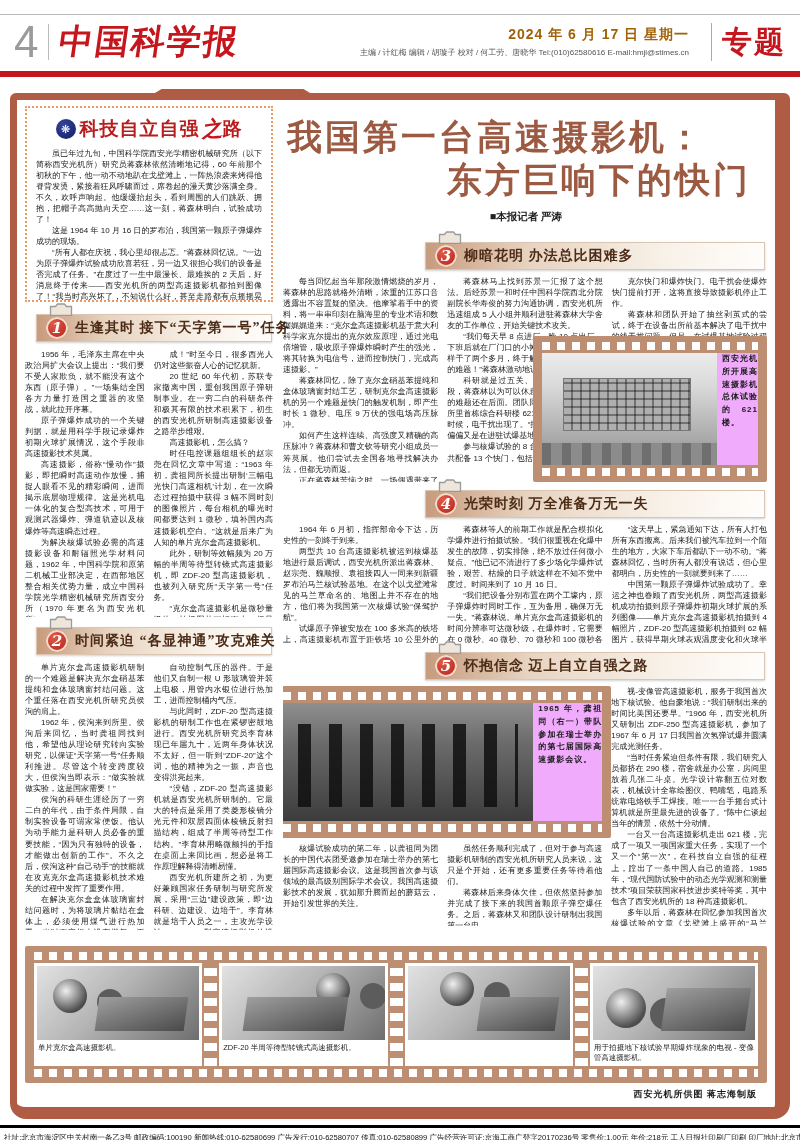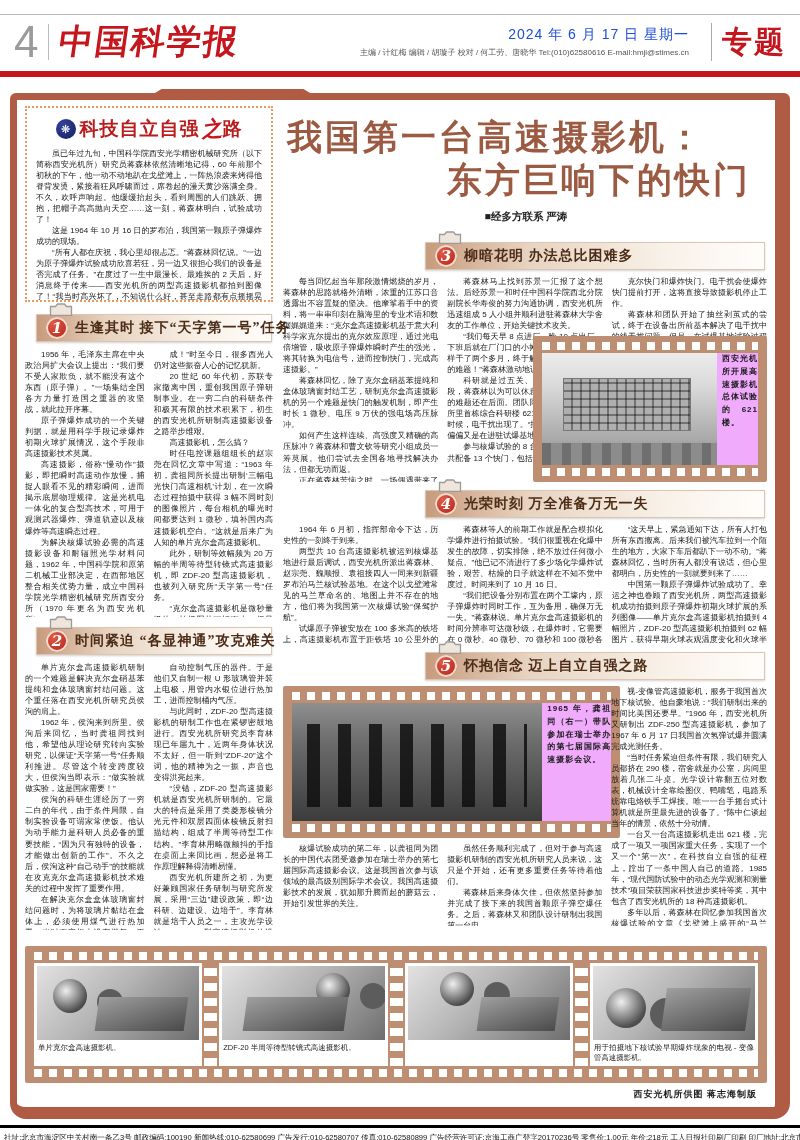--- a/index.html
+++ b/index.html
@@ -5,21 +5,21 @@
   html,body{margin:0;padding:0;background:#fff;}
   body{width:800px;height:1140px;overflow:hidden;font-family:"Liberation Sans","DejaVu Sans",sans-serif;color:#1a1a1a;position:relative;}
   
   .topline{height:1px;background:#b9b9b9;margin-top:14px;}
   .hdr{display:flex;align-items:center;height:50px;padding:2px 14px 0 14px;}
   .pageno{font-size:44px;color:#9a9a9a;font-weight:400;line-height:1;}
   .hdr-div{width:1px;height:36px;background:#bbb;margin:0 10px;}
   .masthead{color:#c5161d;font-size:34px;font-weight:bold;font-family:"DejaVu Serif","Liberation Serif",serif;transform:skewX(-8deg);letter-spacing:2px;white-space:nowrap;}
   .hdr-right{margin-left:auto;display:flex;align-items:center;}
   .hdr-meta{text-align:right;margin-right:12px;}
-  .hdr-date{font-size:14px;font-weight:normal;color:#1d4ed8;letter-spacing:1px;}
+  .hdr-date{font-size:14px;font-weight:bold;color:#a16207;letter-spacing:1px;}
   .hdr-editors{font-size:8px;color:#555;margin-top:3px;}
   .hdr-vline{width:1px;height:38px;background:#aaa;margin:0 10px;}
   .hdr-section{color:#c5161d;font-size:30px;font-weight:bold;letter-spacing:2px;}
   .redrule{height:6px;background:#c5161d;margin-top:4px;}
   
   .frame-wrap{position:relative;margin:4px 10px 0 10px;}
   .bump-btn{position:absolute;top:0;left:45px;width:52px;height:13px;background:#b05c45;}
   .bump-trap{position:absolute;top:-4px;left:115px;width:215px;height:22px;background:#b05c45;clip-path:polygon(17% 0,83% 0,100% 100%,0 100%);}
   .frame{position:relative;margin-top:16px;border:7px solid #b05c45;border-right-width:15px;border-bottom-width:12px;border-radius:6px 6px 16px 16px;background:#fff;}
   .inner{padding:6px 8px 4px 8px;}
@@ -47,21 +47,21 @@
   .bn-right{width:338px;margin-left:auto;margin-right:2px;}
   
   .cols{display:flex;gap:9px;}
   .tcol{flex:1;min-width:0;overflow:hidden;}
   .h272{height:268px;margin-top:7px;}
   .mt12{margin-top:12px;} .mt10{margin-top:10px;} .mt8{margin-top:8px;}
   .sec3-area{position:relative;height:206px;margin-top:6px;}
   .sec3-area .cols,.sec4-area .cols{height:100%;}
   .sec4-area{height:120px;margin-top:6px;overflow:hidden;}
   .sec5-area{display:flex;gap:9px;height:240px;margin-top:6px;overflow:hidden;}
-  .sec5-left{flex:2.05;min-width:0;display:flex;flex-direction:column;}
+  .sec5-left{flex:2.05;min-width:0;display:flex;flex-direction:column;align-items:center;}
   .sec5-right{flex:1;min-width:0;overflow:hidden;}
   .sec5-cols{display:flex;gap:9px;flex:1;overflow:hidden;margin-top:5px;}
   
   .film{background:#bd8e71;padding:3px 9px;border-radius:2px;}
   .holes{height:8px;margin:3px 0;background-image:repeating-linear-gradient(90deg,#fff 0 8px,rgba(0,0,0,0) 8px 15px);}
   .film-body{background:#f0abfc;display:flex;gap:5px;}
   .film-621{position:absolute;right:0;bottom:0;width:216px;}
   .film-621 .ph{height:112px;flex:1;}
   .film-cap{font-size:8px;font-weight:bold;line-height:1.6;letter-spacing:1px;flex:none;text-align:justify;}
   .cap-621{width:36px;}
@@ -181,21 +181,21 @@
                 <p>“没错，ZDF-20 型高速摄影机就是西安光机所研制的。它最大的特点是采用了类菱形棱镜分光元件和双层四面体棱镜反射扫描结构，组成了半周等待型工作结构。”李育林用略微颤抖的手指在桌面上来回比画，想必是将工作原理解释得清晰易懂。</p>
                 <p>西安光机所建所之初，为更好兼顾国家任务研制与研究所发展，采用“三边”建设政策，即“边科研、边建设、边培干”。李育林就是培干人员之一，主攻光学设计。“ZDF-20 型高速摄影机的设计对我们来说并不难。”李育林自信地说，难题更多出在生产制造上。虽然西安光机所有研制工厂，但是对于生产如此高精尖的光学设备而言，其制造能力还无法匹配。任务很紧迫，怎么办？最终，所里调动多方面资源，经多方联系，全力争取，找到西安代工厂合作，成功解决了生产制造难题，保障了高速摄影机如期交付使用。</p>
               </div>
           </div>
         </div>
 
         <div class="colR">
           <div class="headline">
             <div class="hl1">我国第一台高速摄影机：</div>
             <div class="hl2">东方巨响下的快门</div>
-            <div class="byline">■经多方联系 严涛</div>
+            <div class="byline">■本报记者 严涛</div>
           </div>
 
           <div class="sec-banner bn-right mt8">
             <span class="cam">
                 <svg class="cam-svg" width="24" height="13" viewBox="0 0 24 13">
                   <path d="M1.5 3.5h5l2-2.5h7l2 2.5h5v9h-21z" fill="#efe6db" stroke="#9a9a9a" stroke-width="1.3"></path>
                 </svg>
               </span>
             <span class="sec-num">3</span>
             <span class="sec-title">柳暗花明 办法总比困难多</span>

